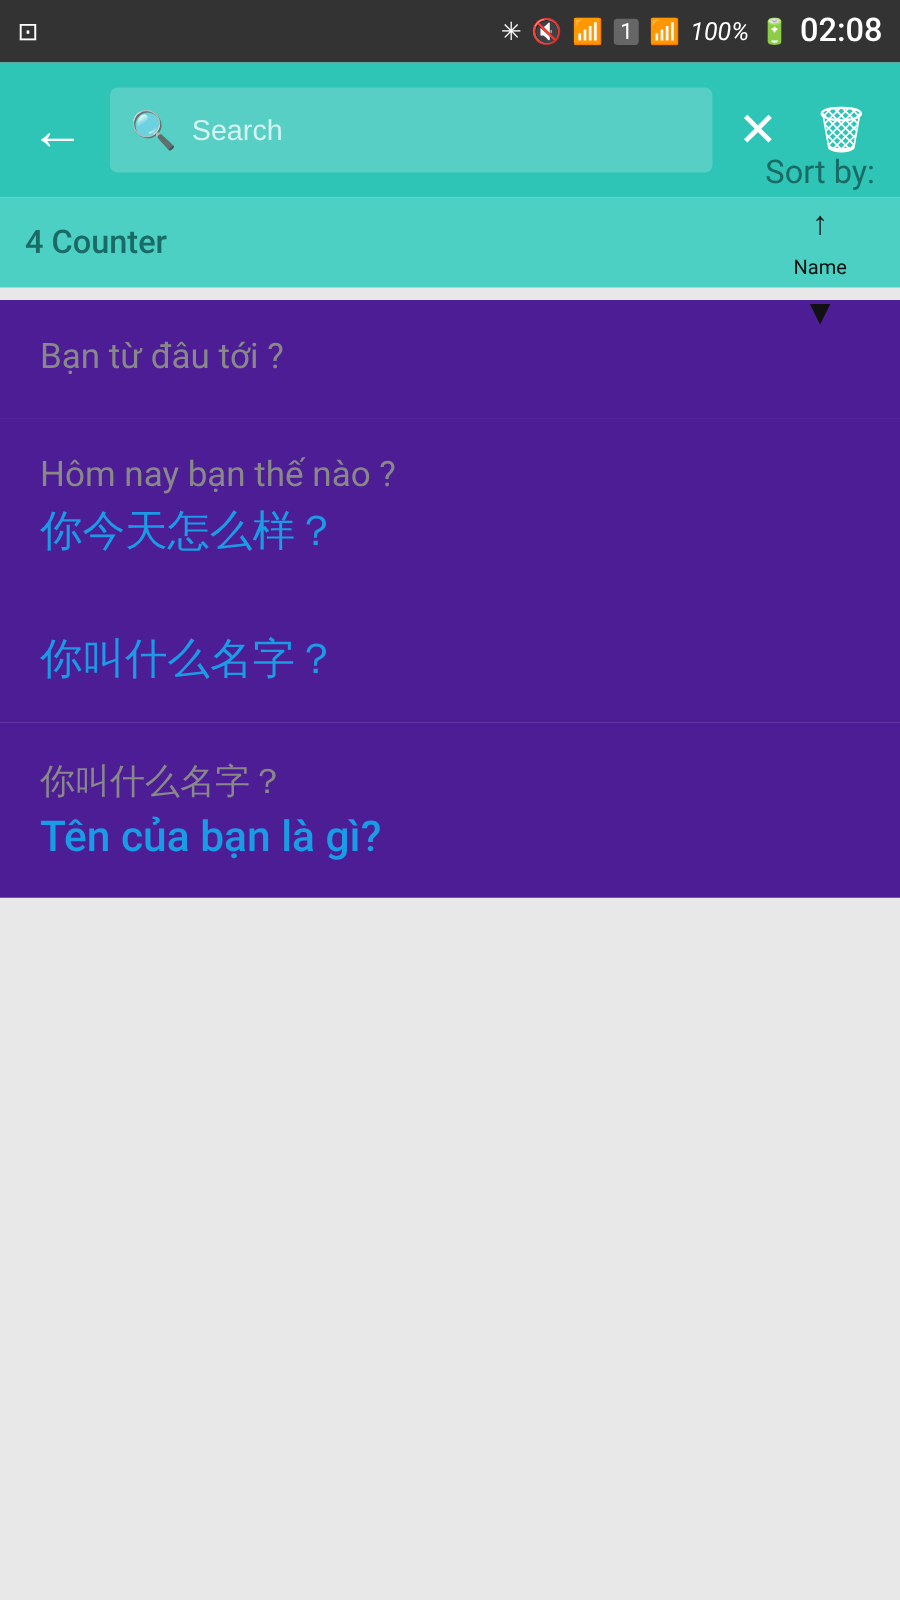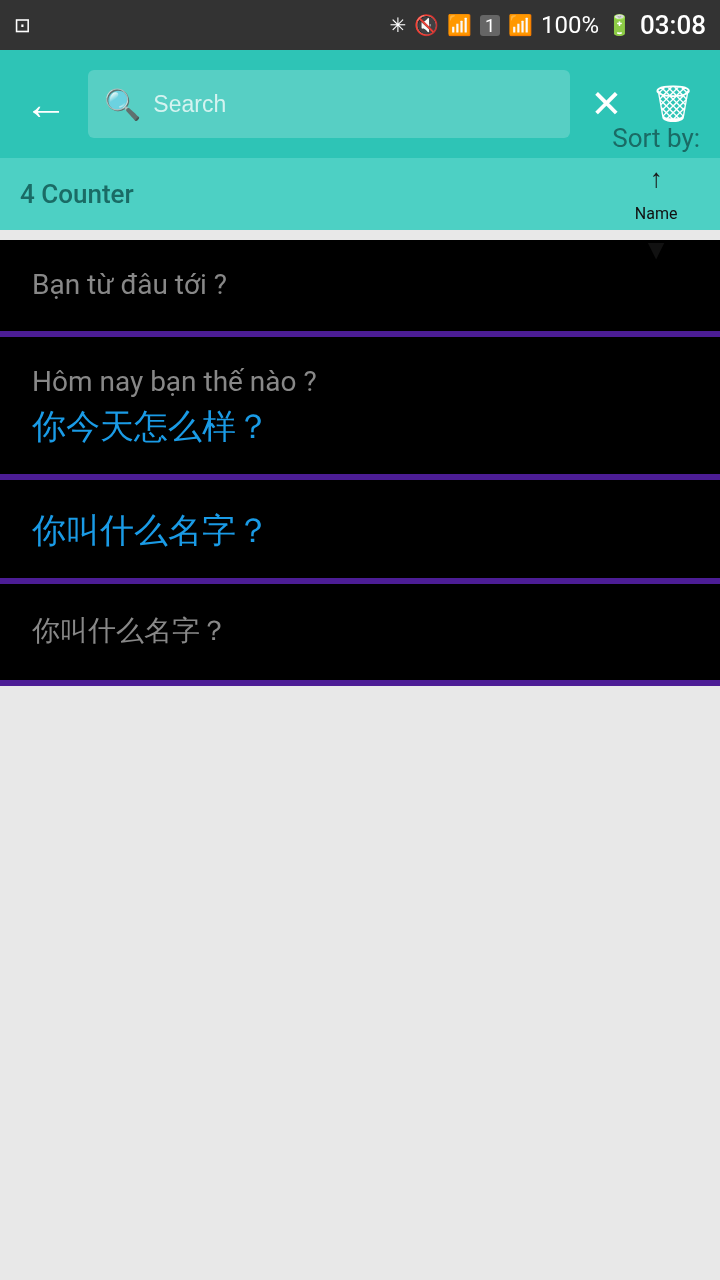--- a/index.html
+++ b/index.html
@@ -132,23 +132,23 @@
       font-size: 28px;
       color: #111;
       cursor: pointer;
     }
 
     
     .list {
       background: #f0f0f0;
     }
     .list-item {
-      background: #000000;
+      background: #4c1d95;
       padding: 28px 32px 24px 32px;
-      border-bottom: 6px solid #4c1d95;
+      border-bottom: 4px solid #4c1d95;
       cursor: pointer;
     }
     .list-item:first-child {
       margin-top: 10px;
     }
     .item-primary {
       font-size: 28px;
       color: #888;
       margin-bottom: 6px;
       font-weight: 400;
@@ -168,23 +168,23 @@
 <div class="status-bar">
   <div class="status-left">
     <span class="sb-icon">⊡</span>
   </div>
   <div class="status-right">
     <span class="sb-icon">✳</span>
     <span class="sb-icon">🔇</span>
     <span class="sb-icon">📶</span>
     <span class="sb-icon" style="background:#666;border-radius:3px;padding:0 5px;font-size:18px;">1</span>
     <span class="sb-icon">📶</span>
-    <span style="font-size:24px;">100%</span>
+    <span style="font-size:20px;font-style:italic;">100%</span>
     <span class="sb-icon">🔋</span>
-    <span class="status-time">03:08</span>
+    <span class="status-time">02:08</span>
   </div>
 </div>
 
 <div class="toolbar">
   <div class="toolbar-back">
     <span style="font-size:44px; color:white;">←</span>
   </div>
   <div class="search-container">
     <span class="search-icon-wrap">🔍</span>
     <input class="search-input" type="text" placeholder="Search" style="">
@@ -213,14 +213,15 @@
     </div>
     <div class="list-item">
       <div class="item-primary">Hôm nay bạn thế nào ?</div>
       <div class="item-secondary">你今天怎么样？</div>
     </div>
     <div class="list-item">
       <div class="item-secondary">你叫什么名字？</div>
     </div>
     <div class="list-item">
       <div class="item-primary">你叫什么名字？</div>
+      <div class="item-secondary">Tên của bạn là gì?</div>
     </div>
   </div>
 
 </body></html>

